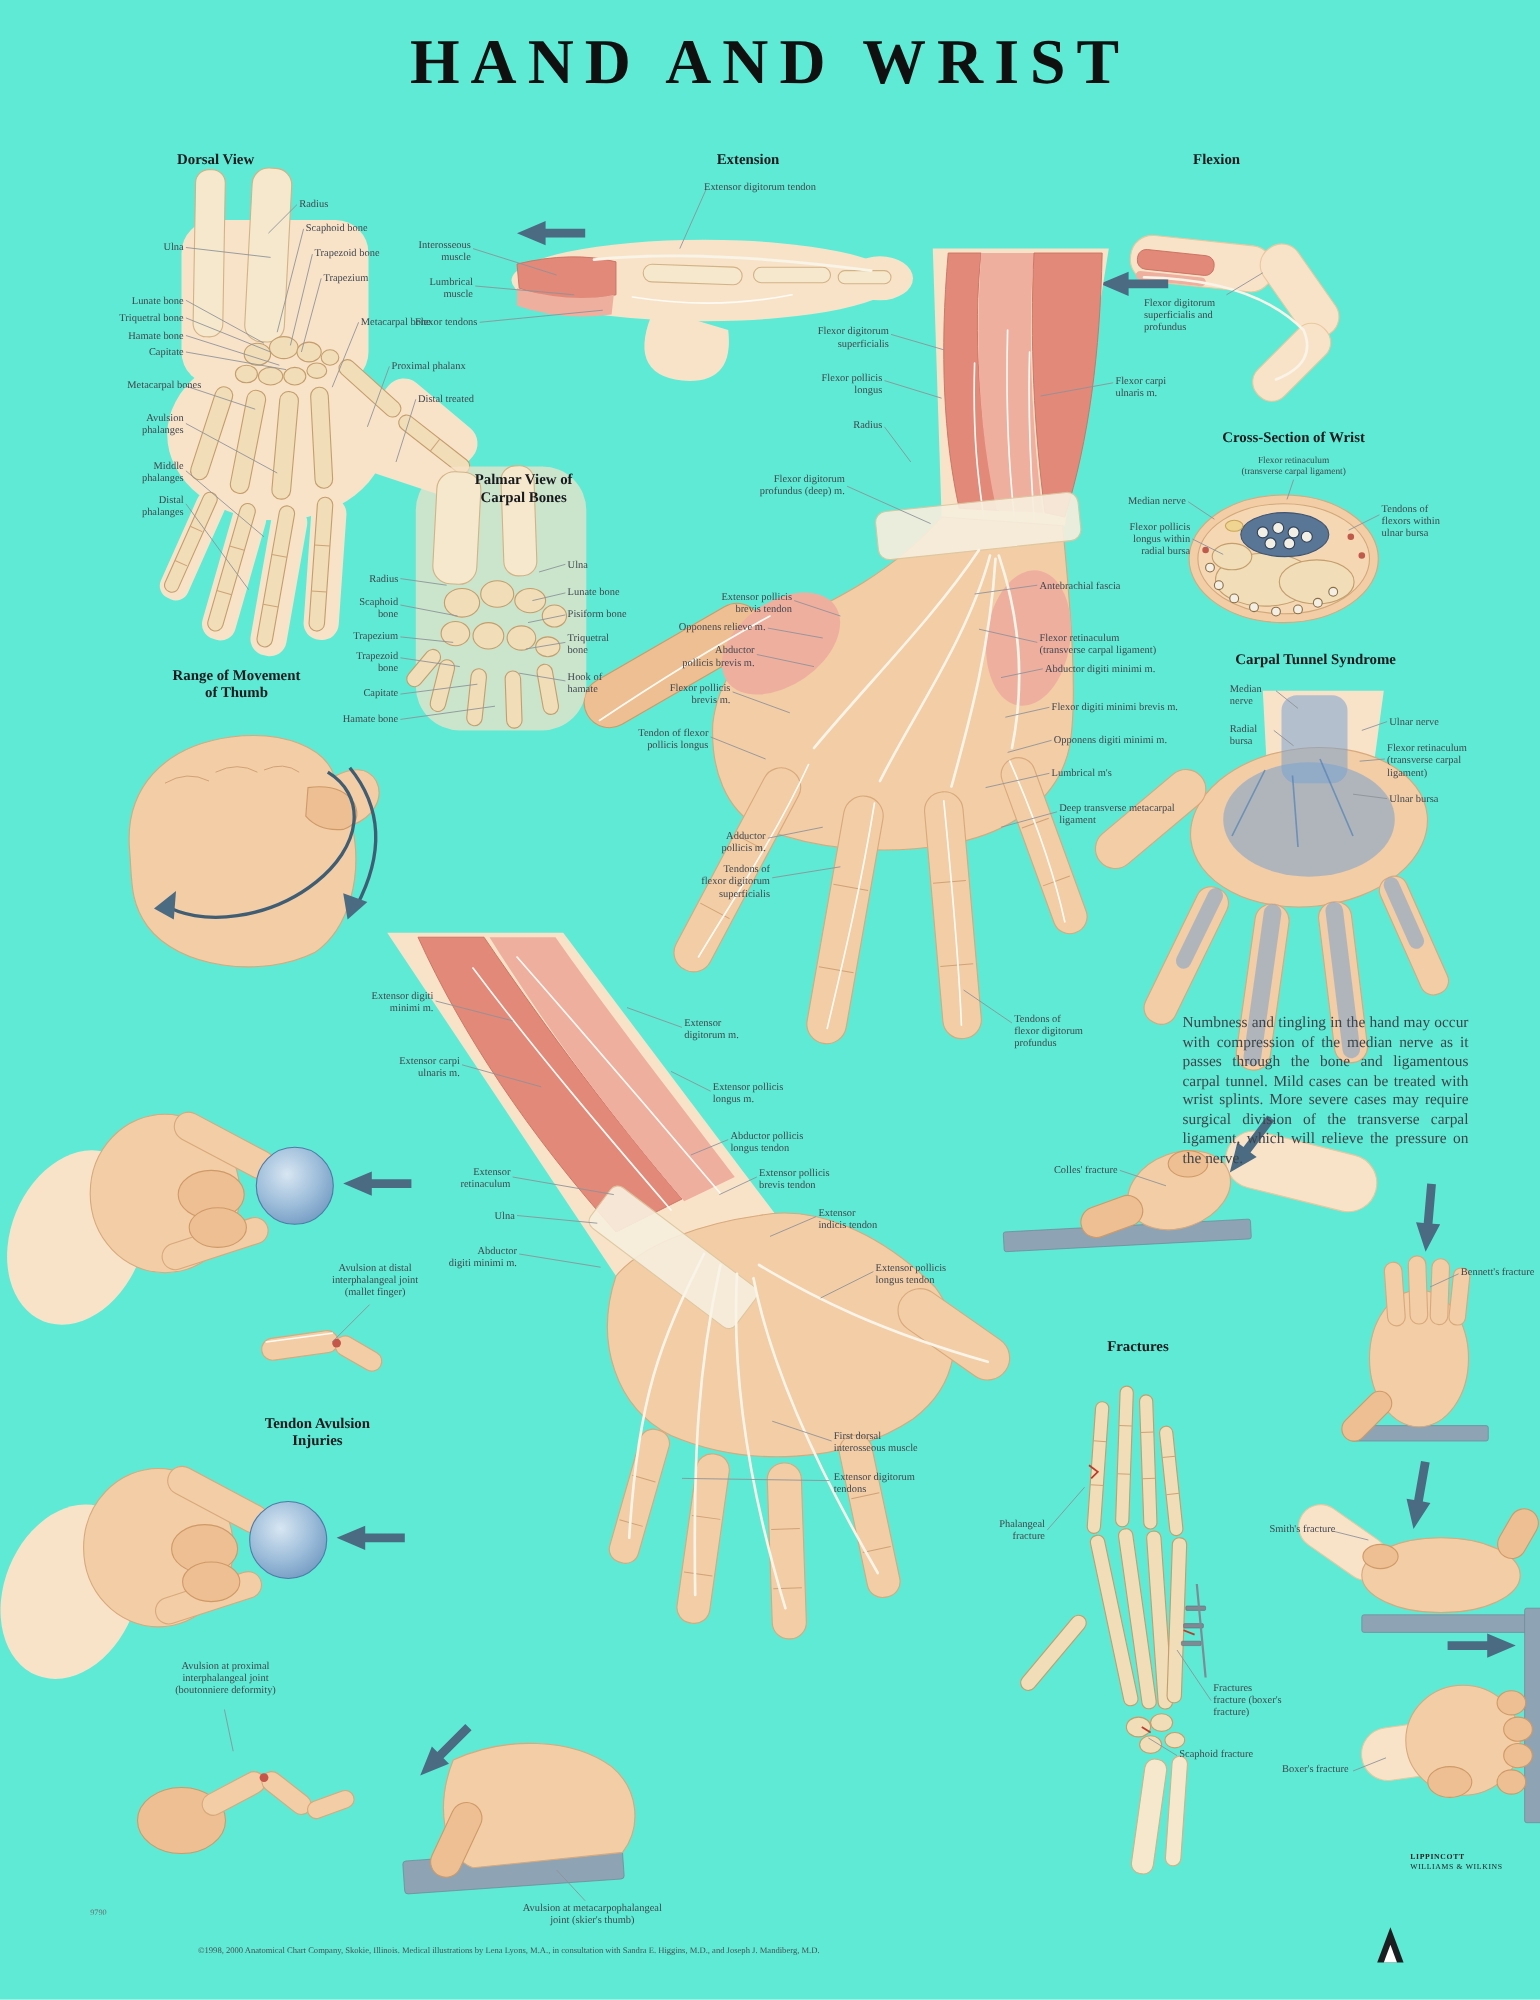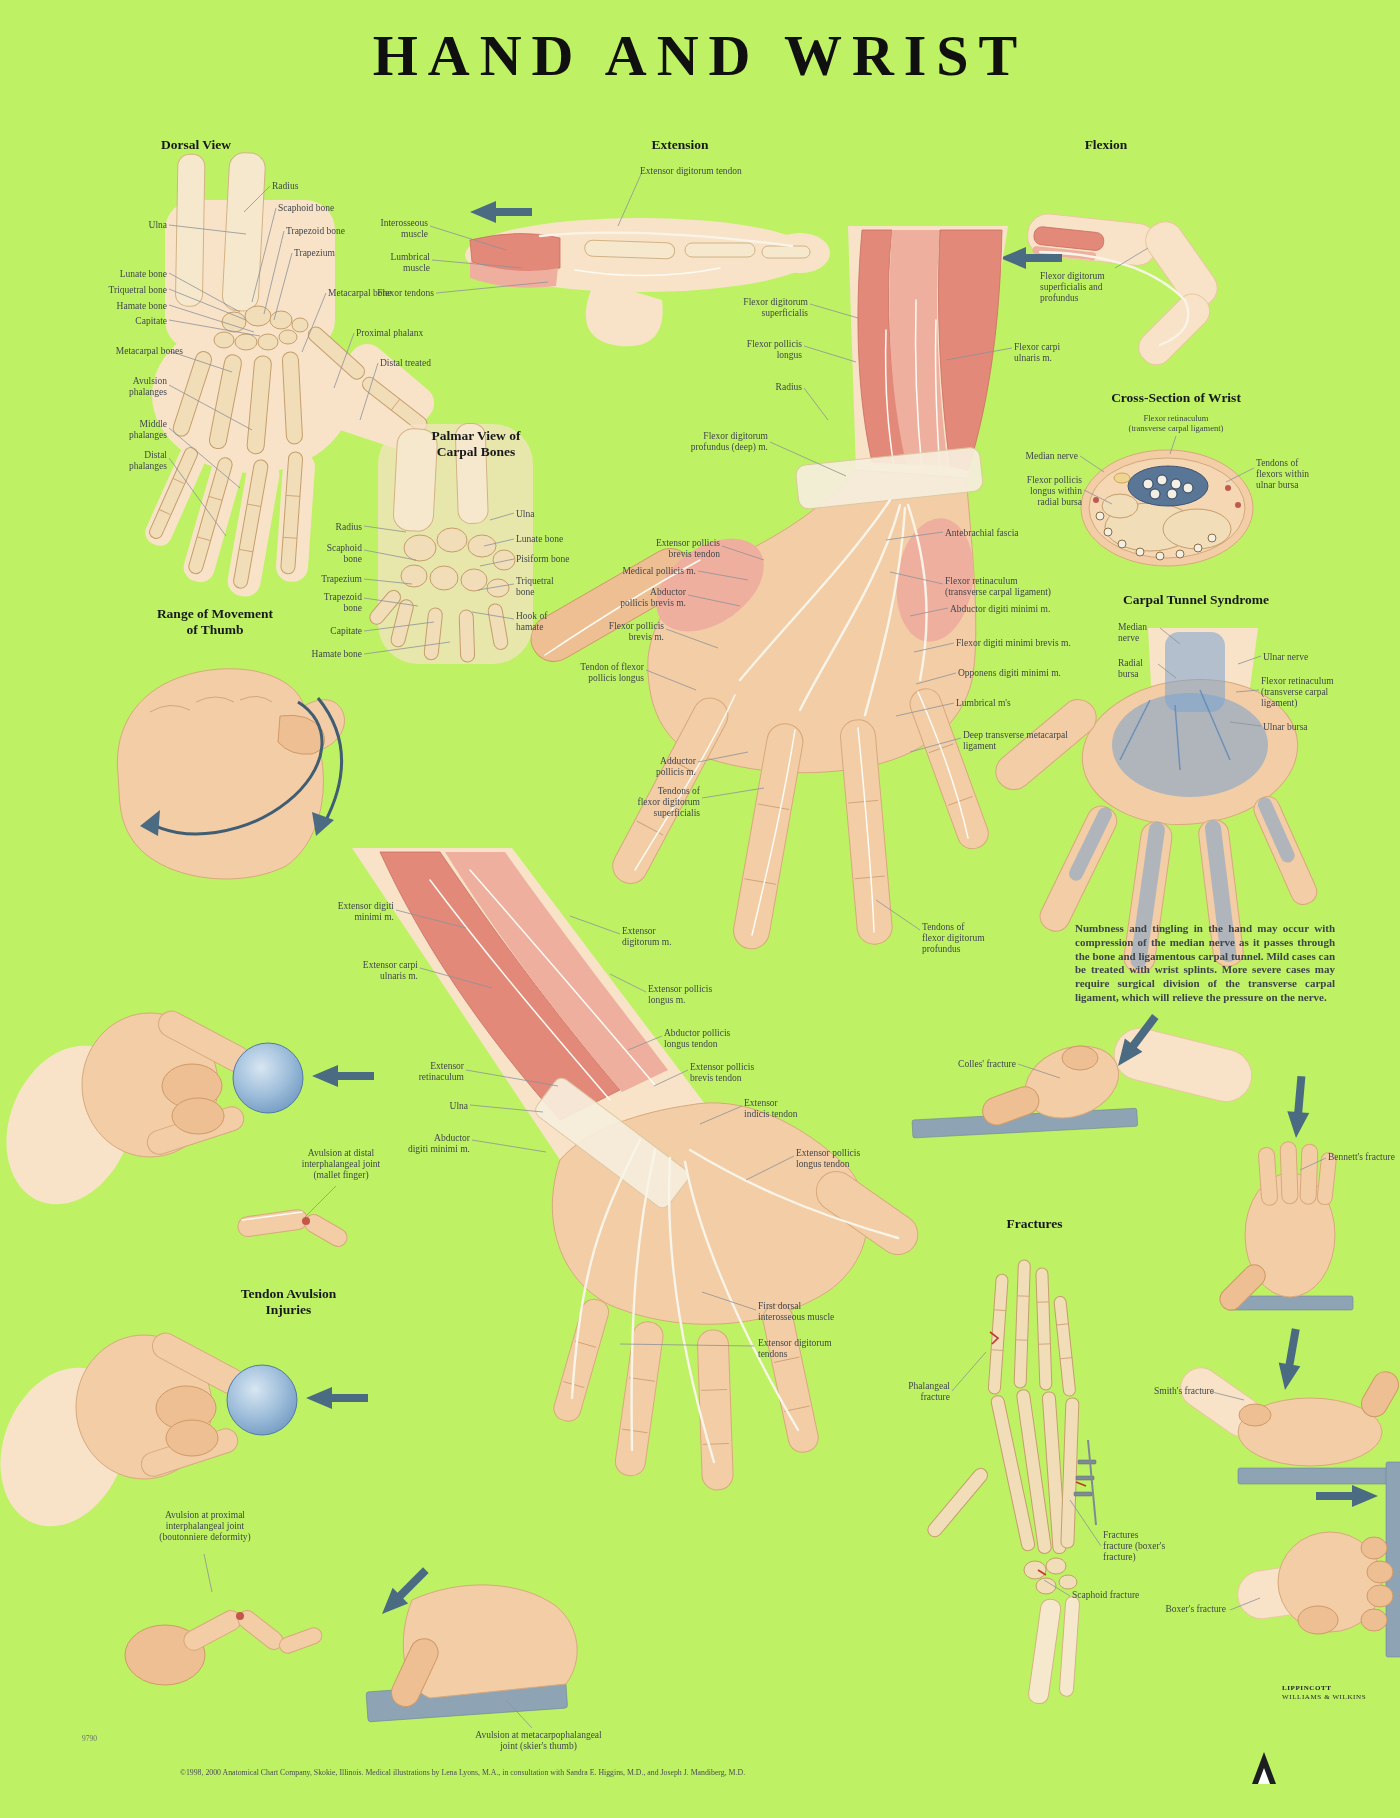--- a/index.html
+++ b/index.html
@@ -1,29 +1,29 @@
 <!DOCTYPE html>
 <html><head>
 <meta charset="utf-8">
 <style>
   html,body{margin:0;padding:0;background:#ffffff;}
-  #poster{position:relative;width:1400px;height:1818px;background:#bef264;overflow:hidden;
+  #poster{position:relative;width:1400px;height:1818px;background:#5eead4;overflow:hidden;
           font-family:"Liberation Serif",serif;}
   .art{position:absolute;left:0;top:0;z-index:1;}
   .lbl{position:absolute;z-index:3;font-size:9.5px;line-height:1.15;color:#41474e;
        white-space:pre-line;font-family:"Liberation Serif",serif;}
   .r{text-align:right;}
   .c{text-align:center;}
   .hd{position:absolute;z-index:3;font-size:13.5px;font-weight:bold;color:#17191d;
       text-align:center;white-space:pre-line;}
   .sub{font-weight:normal;font-size:8.5px;color:#41474e;}
   #title{position:absolute;left:0;right:0;top:22px;z-index:3;text-align:center;
          font-size:58px;font-weight:bold;letter-spacing:10px;color:#101010;}
-  .para{position:absolute;z-index:3;font-size:11px;line-height:1.25;color:#3e444b;
-        text-align:justify;width:260px;font-weight:bold;}
+  .para{position:absolute;z-index:3;font-size:14px;line-height:1.25;color:#3e444b;
+        text-align:justify;width:260px;}
   #footer-copy{position:absolute;left:180px;top:1768px;width:880px;z-index:3;
         text-align:left;font-size:7.8px;color:#4a4f55;}
   #item-no{position:absolute;left:82px;top:1734px;z-index:3;font-size:7.5px;color:#6a6f75;}
   #publisher{position:absolute;left:1282px;top:1684px;z-index:3;font-size:7px;
         letter-spacing:.6px;color:#1c1e22;line-height:1.3;}
   #publisher .l1{font-weight:bold;}
   
   .bn{fill:#f1ddb8;stroke:#c49e6c;stroke-width:1;}
   .bn2{fill:#f6e8cd;stroke:#d3b285;stroke-width:1;}
   .sk{fill:#f2cda6;stroke:#d8a97c;stroke-width:1;}
@@ -704,21 +704,21 @@
 
 <span class="lbl r" style="left:702px;top:297px;width:106px">Flexor digitorum
 superficialis</span>
 <span class="lbl r" style="left:702px;top:339px;width:100px">Flexor pollicis
 longus</span>
 <span class="lbl r" style="left:702px;top:382px;width:100px">Radius</span>
 <span class="lbl r" style="left:650px;top:431px;width:118px">Flexor digitorum
 profundus (deep) m.</span>
 <span class="lbl r" style="left:630px;top:538px;width:90px">Extensor pollicis
 brevis tendon</span>
-<span class="lbl r" style="left:580px;top:566px;width:116px">Medical pollicis m.</span>
+<span class="lbl r" style="left:580px;top:566px;width:116px">Opponens relieve m.</span>
 <span class="lbl r" style="left:590px;top:587px;width:96px">Abductor
 pollicis brevis m.</span>
 <span class="lbl r" style="left:576px;top:621px;width:88px">Flexor pollicis
 brevis m.</span>
 <span class="lbl r" style="left:550px;top:662px;width:94px">Tendon of flexor
 pollicis longus</span>
 <span class="lbl r" style="left:634px;top:756px;width:62px">Adductor
 pollicis m.</span>
 <span class="lbl r" style="left:612px;top:786px;width:88px">Tendons of
 flexor digitorum

